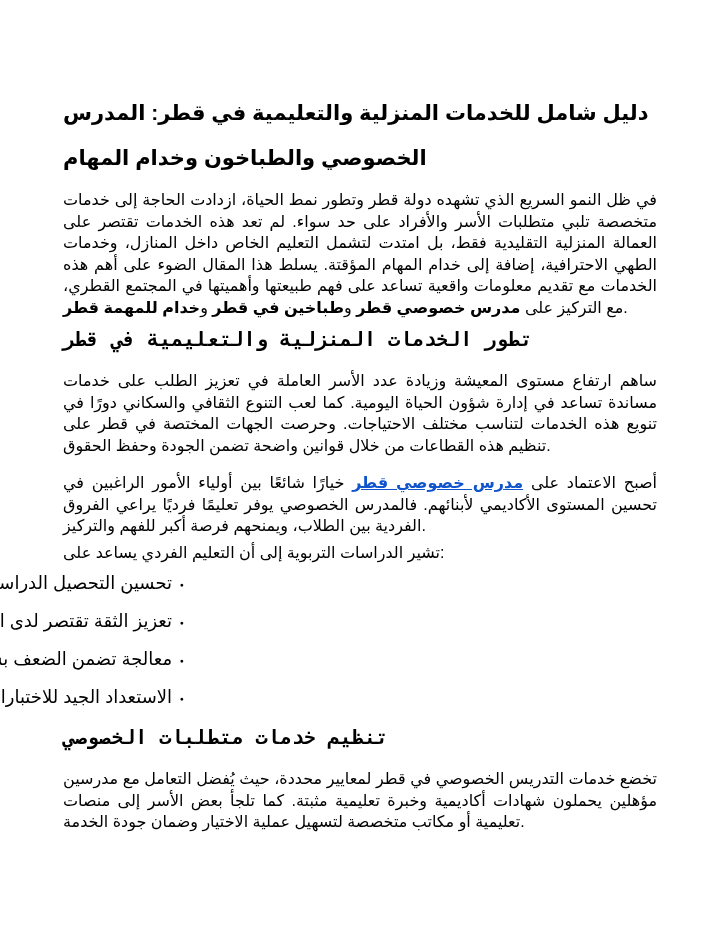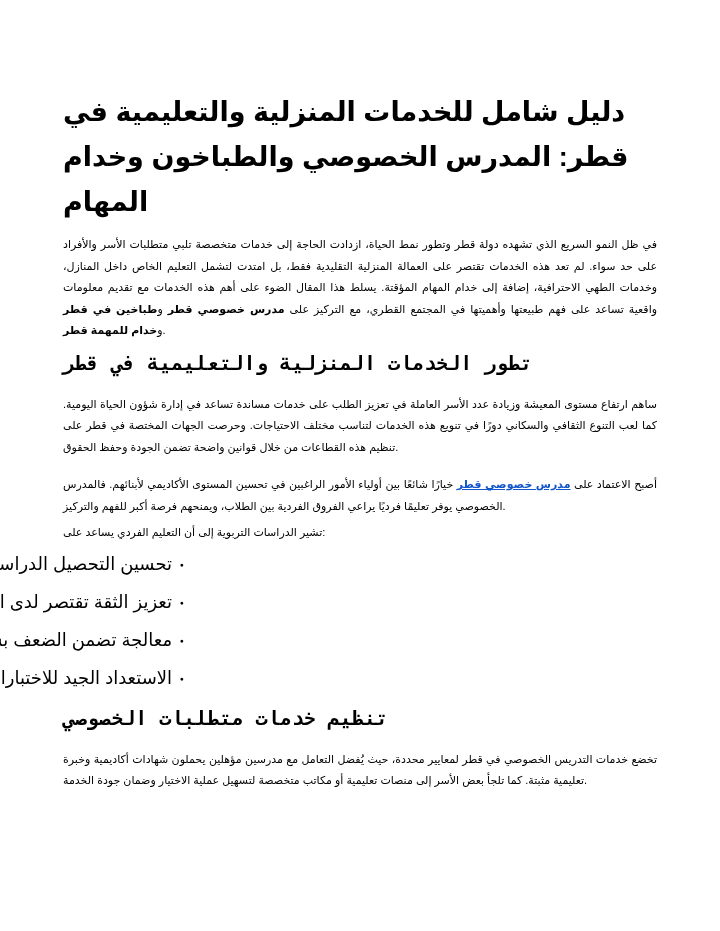--- a/index.html
+++ b/index.html
@@ -9,29 +9,29 @@
     color:#000000;
     -webkit-font-smoothing:antialiased;
   }
   .page {
     width:720px; min-height:931px; box-sizing:border-box;
     padding:90px 63px 40px 63px;
     direction:ltr;            
     text-align:left;
   }
   .doc-title {
-    font-size:27px; font-weight:bold; line-height:45px;
+    font-size:21px; font-weight:bold; line-height:45px;
     margin:0 0 9px 0; text-align:left;
   }
   .heading {
     font-size:20px; font-weight:bold; line-height:27px;
     margin:9px 0 16px 0; text-align:left;font-family:Liberation Mono, monospace;
   }
   .body-text {
-    font-size:11px; line-height:21.5px;
+    font-size:16px; line-height:21.5px;
     margin:0 0 16px 0;
     text-align:justify; text-justify:inter-word;
   }
   .body-text.no-justify { text-align:left; }
   .lead-in { margin-bottom:10px; }
   .intro-para { margin-bottom:3px; }
   .bullet-list { list-style:none; margin:0 0 0 0; padding:0; }
   .bullet-item {
     direction:rtl; text-align:right; white-space:nowrap;
     width:121px;              

